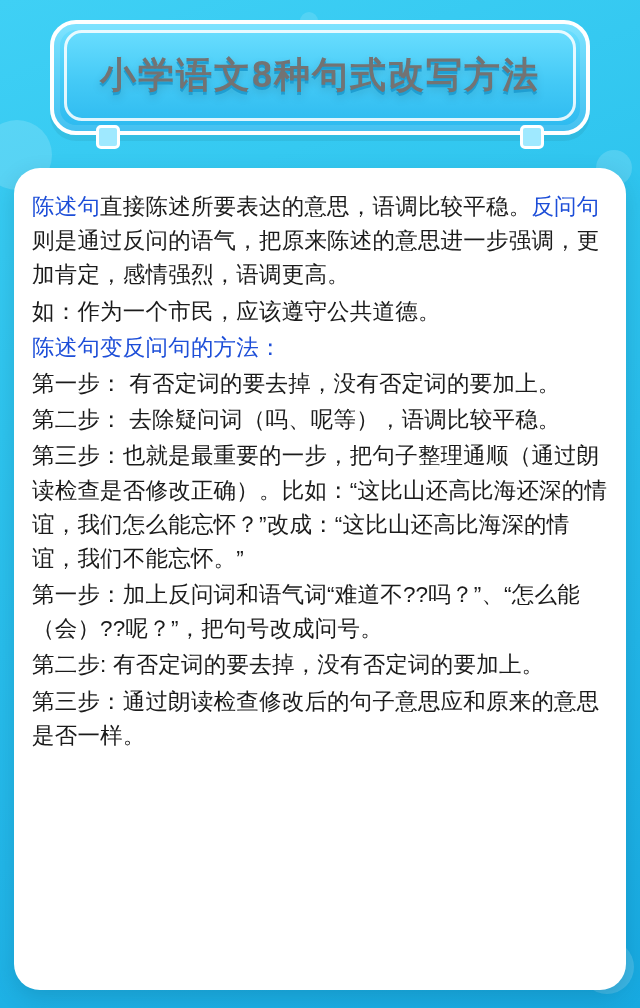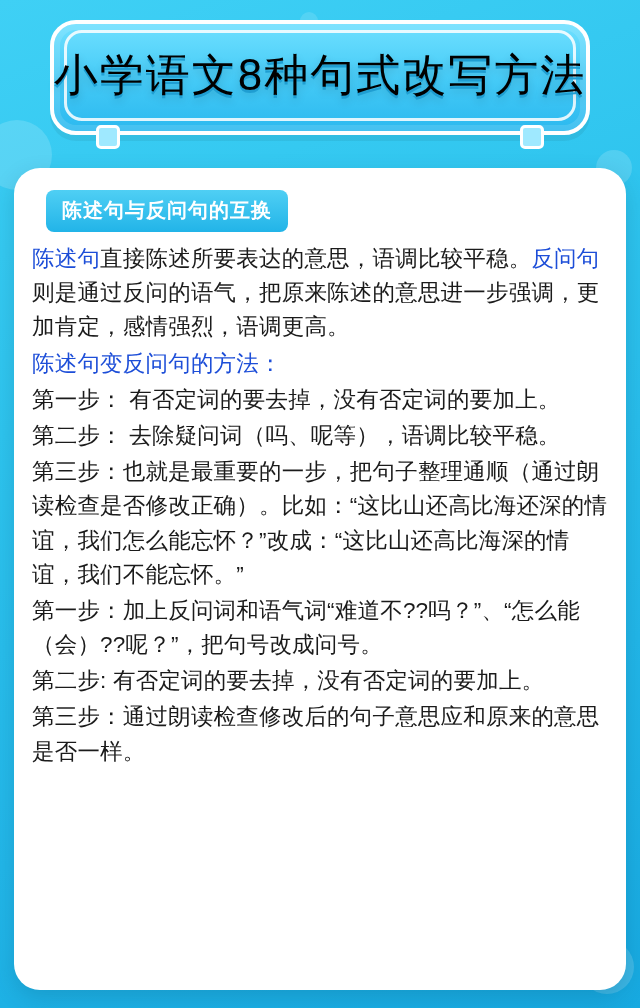--- a/index.html
+++ b/index.html
@@ -47,23 +47,23 @@
   .title-inner {
     position: absolute;
     inset: 10px 14px 14px 14px;
     border-radius: 18px;
     border: 3px solid rgba(255,255,255,0.85);
     display: flex;
     align-items: center;
     justify-content: center;
   }
   .title-text {
-    font-size: 44px;
-    font-weight: normal;
-    color: #000000;
+    font-size: 36px;
+    font-weight: bold;
+    color: #737373;
     letter-spacing: 2px;
     text-shadow: 0 3px 0 #1f9ed2, 0 5px 10px rgba(0,0,0,0.18);
     white-space: nowrap;
   }
   .plaque-leg {
     position: absolute;
     bottom: -14px;
     width: 18px;
     height: 18px;
     background: #9fe9ff;
@@ -127,23 +127,23 @@
 <div class="title-wrap">
   <div class="title-plaque"></div>
   <div class="plaque-leg leg-l"></div>
   <div class="plaque-leg leg-r"></div>
   <div class="title-inner">
     <div class="title-text">小学语文8种句式改写方法</div>
   </div>
 </div>
 
 <div class="card">
-  <div class="section-tag">陈述句与反问句的互换</div>
   <div class="body-text" id="article-body">
       <p><span class="hl">陈述句</span><span class="">直接陈述所要表达的意思，语调比较平稳。</span><span class="hl">反问句</span><span class="">则是通过反问的语气，把原来陈述的意思进一步强调，更加肯定，感情强烈，语调更高。</span></p>
+      <p><span class="">如：作为一个市民，应该遵守公共道德。</span></p>
       <p><span class="hl">陈述句变反问句的方法：</span></p>
       <p><span class="">第一步： 有否定词的要去掉，没有否定词的要加上。</span></p>
       <p><span class="">第二步： 去除疑问词（吗、呢等），语调比较平稳。</span></p>
       <p><span class="">第三步：也就是最重要的一步，把句子整理通顺（通过朗读检查是否修改正确）。比如：“这比山还高比海还深的情谊，我们怎么能忘怀？”改成：“这比山还高比海深的情谊，我们不能忘怀。”</span></p>
       <p><span class="">第一步：加上反问词和语气词“难道不??吗？”、“怎么能（会）??呢？”，把句号改成问号。</span></p>
       <p><span class="">第二步: 有否定词的要去掉，没有否定词的要加上。</span></p>
       <p><span class="">第三步：通过朗读检查修改后的句子意思应和原来的意思是否一样。</span></p>
     </div>
 </div>
 

